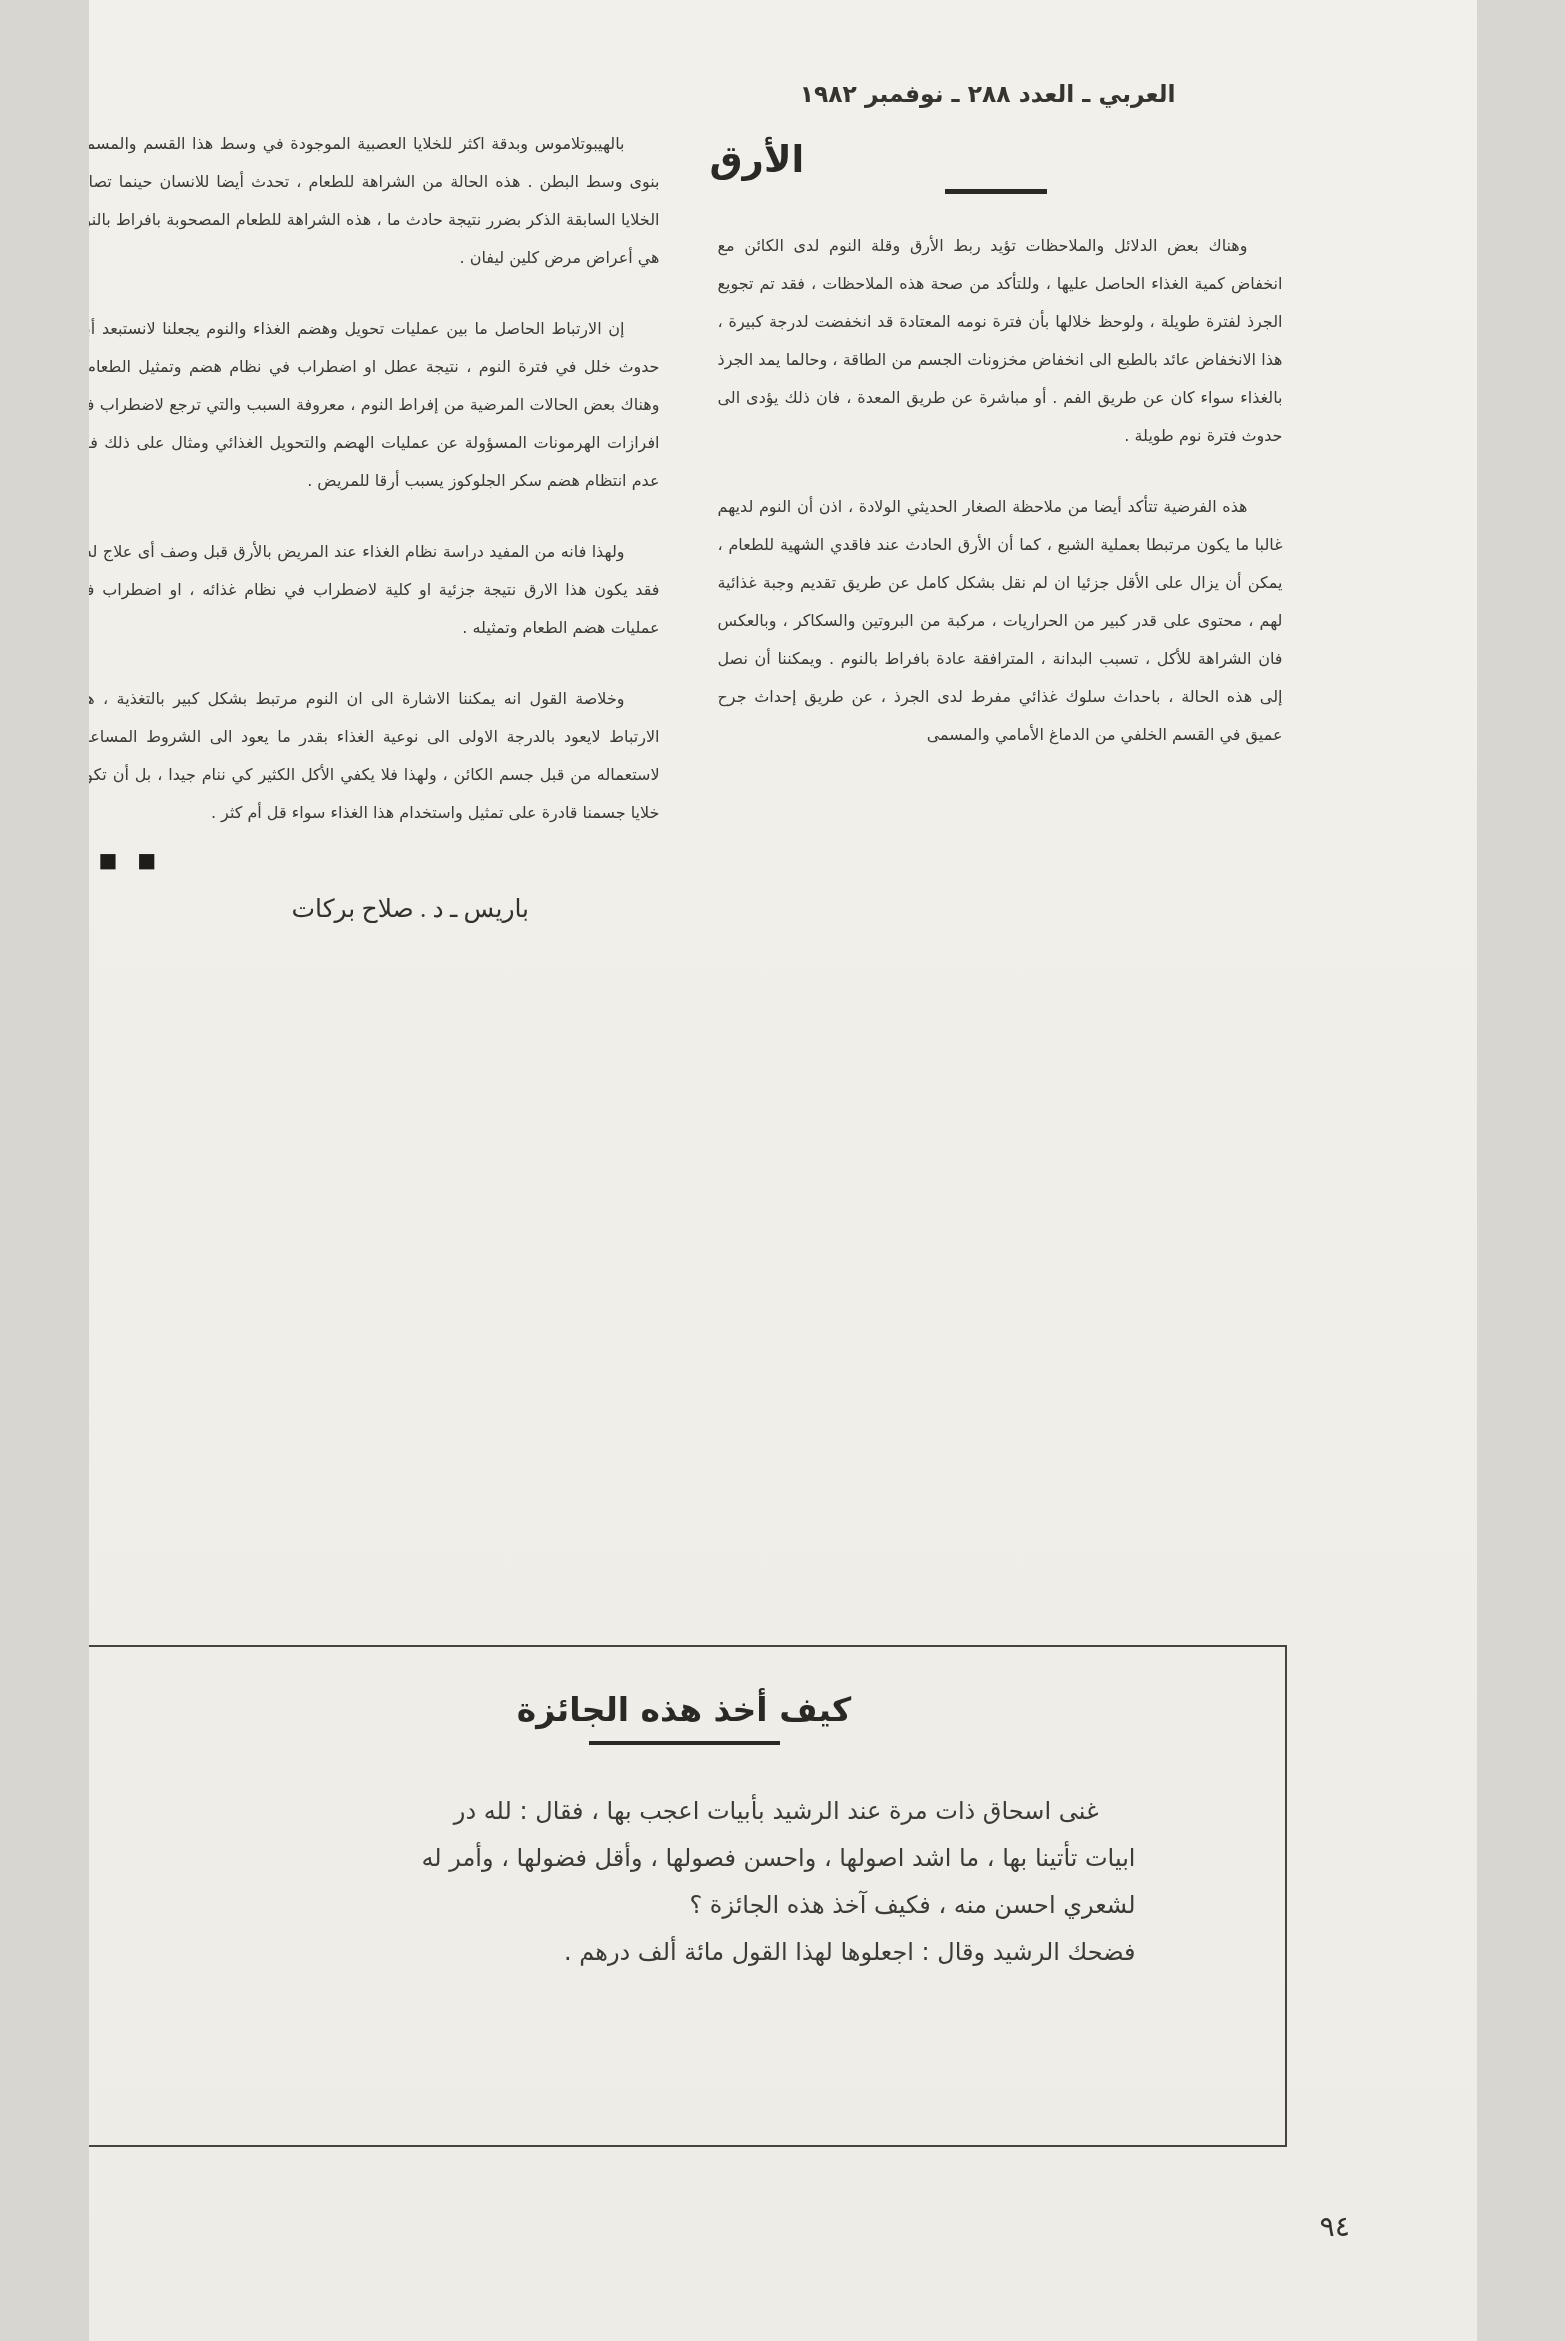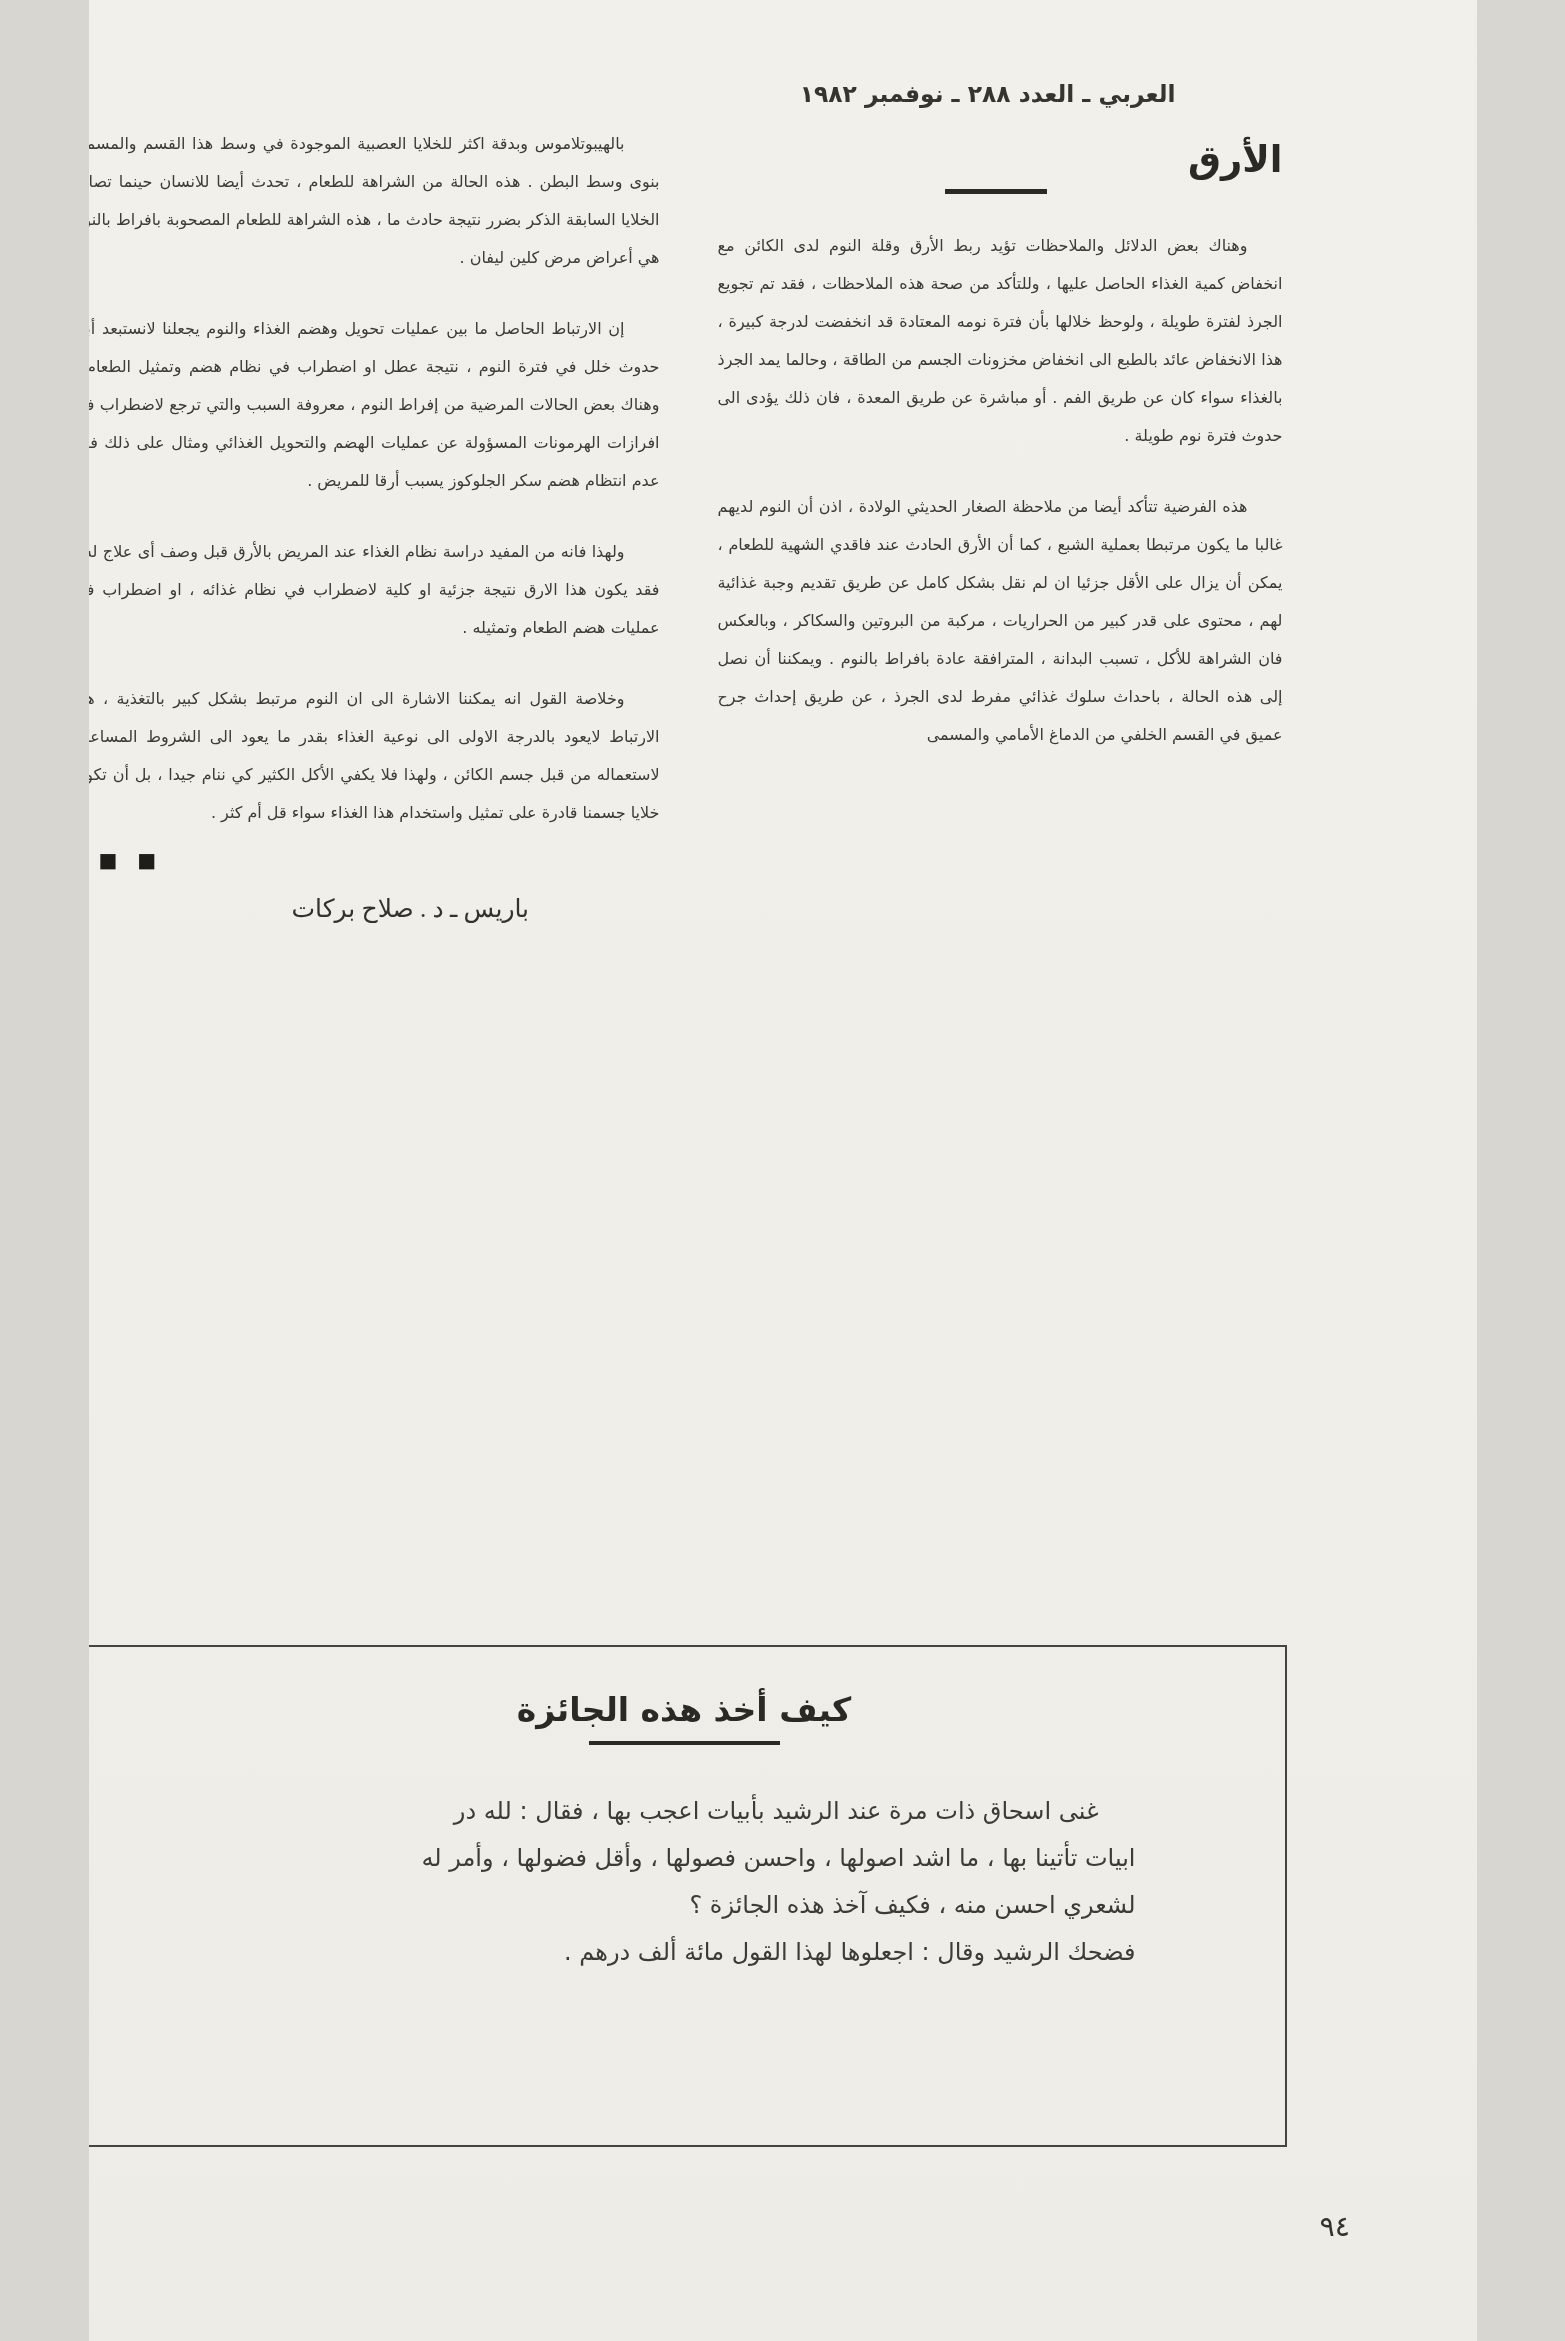--- a/index.html
+++ b/index.html
@@ -43,21 +43,21 @@
   .para {
     margin: 0 0 33px 8px;
     font-size: 16px;
     line-height: 38px;
     text-align: justify;
     text-indent: 35px;
     color: #3c3b36;
   }
   .section-heading {
     margin: 15px 0 33px 0;
-    text-align: right;
+    text-align: left;
   }
   .heading-text {
     display: inline-block;
     font-size: 37px;
     font-weight: bold;
     color: #2a2925;
     line-height: 1.1;
   }
   .heading-underline {
     display: block;

